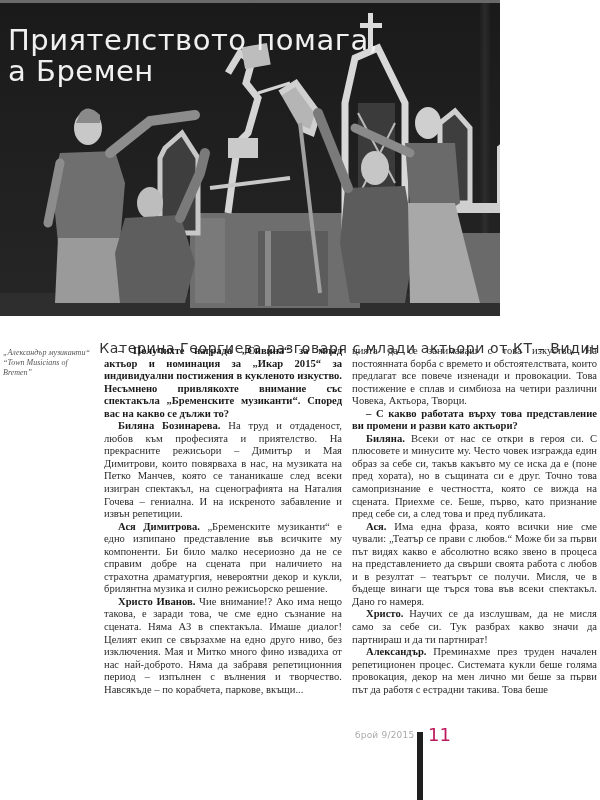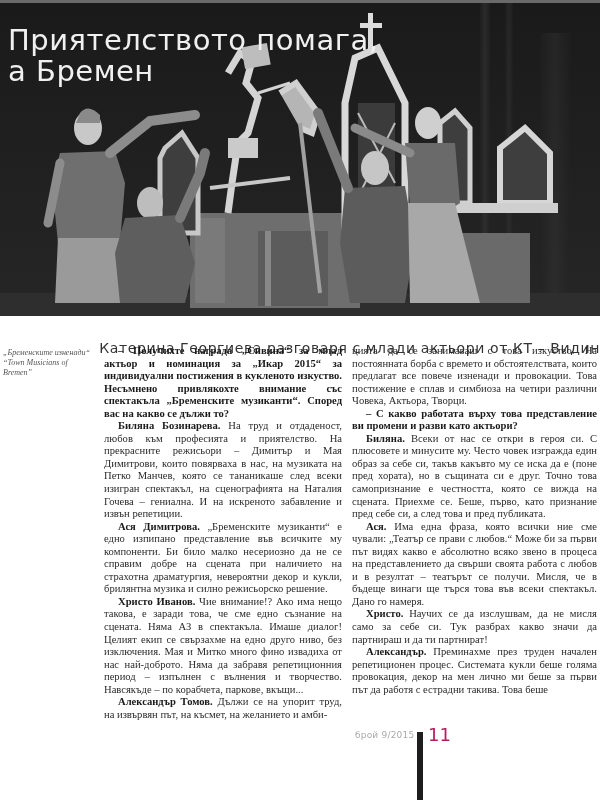--- a/index.html
+++ b/index.html
@@ -3,21 +3,21 @@
   <meta charset="utf-8">
   <style>
     html, body { margin: 0; padding: 0; }
     body {
       width: 600px; height: 800px; overflow: hidden; position: relative;
       background: #ffffff; color: #2a2a2a;
       font-family: "DejaVu Serif", "Liberation Serif", serif;
     }
     
     .photo {
-      position: absolute; left: 0; top: 0; width: 600px; height: 316px;
+      position: absolute; left: 0; top: 0; width: 500px; height: 316px;
       background: #1c1c1c; overflow: hidden;
       border-top: 3px solid #6a6a6a;
       box-sizing: border-box;
     }
     .photo svg { position: absolute; left: 0; top: 0; }
     .headline {
       position: absolute; left: 8px; top: 22px;
       font-family: "DejaVu Sans", "Liberation Sans", sans-serif;
       color: #f0f0f0; font-size: 29px; line-height: 31px;
       letter-spacing: 0.5px; font-weight: normal;
@@ -138,30 +138,29 @@
   </svg>
   <div class="headline">
     <div>Приятелството помага,</div>
     <div>а Бремен</div>
   </div>
 </div>
 
 <div class="subtitle">Катерина Георгиева разговаря с млади актьори от КТ – Видин</div>
 
 <div class="side-caption">
-  <div>„Бременските изненади“</div>
+  <div>„Александър музиканти“</div>
   <div>“Town Musicians of Bremen”</div>
 </div>
 
 <div class="col col-left">
   <p class="q">– Получихте награда „Сивина“ за млад актьор и номинация за „Икар 2015“ за индивидуални постижения в кукленото изкуство. Несъмнено привлякохте внимание със спектакъла „Бременските музиканти“. Според вас на какво се дължи то?</p>
   <p><span class="spk">Биляна Бозинарева.</span><span> На труд и отдаденост, любов към професията и приятелство. На прекрасните режисьори – Димитър и Мая Димитрови, които повярваха в нас, на музиката на Петко Манчев, която се тананикаше след всеки изигран спектакъл, на сценографията на Наталия Гочева – гениална. И на искреното забавление и извън репетиции.</span></p>
   <p><span class="spk">Ася Димитрова.</span><span> „Бременските музиканти“ е едно изпипано представление във всичките му компоненти. Би било малко несериозно да не се справим добре на сцената при наличието на страхотна драматургия, невероятни декор и кукли, брилянтна музика и силно режисьорско решение.</span></p>
   <p><span class="spk">Христо Иванов.</span><span> Чие внимание!? Ако има нещо такова, е заради това, че сме едно съзнание на сцената. Няма АЗ в спектакъла. Имаше диалог! Целият екип се свързахме на едно друго ниво, без изключения. Мая и Митко много фино извадиха от нас най-доброто. Няма да забравя репетиционния период – изпълнен с вълнения и творчество. Навсякъде – по корабчета, паркове, вкъщи...</span></p>
-  <p><span class="spk">Александър Томов.</span><span> Дължи се на упорит труд, на извървян път, на късмет, на желанието и амби-</span></p>
 </div>
 
 <div class="col col-right">
   <p class="noindent">цията да се занимаваш с това изкуство. На постоянната борба с времето и обстоятелствата, които предлагат все повече изненади и провокации. Това постижение е сплав и симбиоза на четири различни Човека, Актьора, Творци.</p>
   <p class="q">– С какво работата върху това представление ви промени и разви като актьори?</p>
   <p><span class="spk">Биляна.</span><span> Всеки от нас се откри в героя си. С плюсовете и минусите му. Често човек изгражда един образ за себе си, такъв какъвто му се иска да е (поне пред хората), но в същината си е друг. Точно това самопризнание е честността, която се вижда на сцената. Приехме се. Беше, първо, като признание пред себе си, а след това и пред публиката.</span></p>
   <p><span class="spk">Ася.</span><span> Има една фраза, която всички ние сме чували: „Театър се прави с любов.“ Може би за първи път видях какво е абсолютно всяко звено в процеса на представлението да свърши своята работа с любов и в резултат – театърът се получи. Мисля, че в бъдеще винаги ще търся това във всеки спектакъл. Дано го намеря.</span></p>
   <p><span class="spk">Христо.</span><span> Научих се да изслушвам, да не мисля само за себе си. Тук разбрах какво значи да партнираш и да ти партнират!</span></p>
   <p><span class="spk">Александър.</span><span> Преминахме през труден начален репетиционен процес. Системата кукли беше голяма провокация, декор на мен лично ми беше за първи път да работя с естрадни такива. Това беше</span></p>
 </div>

